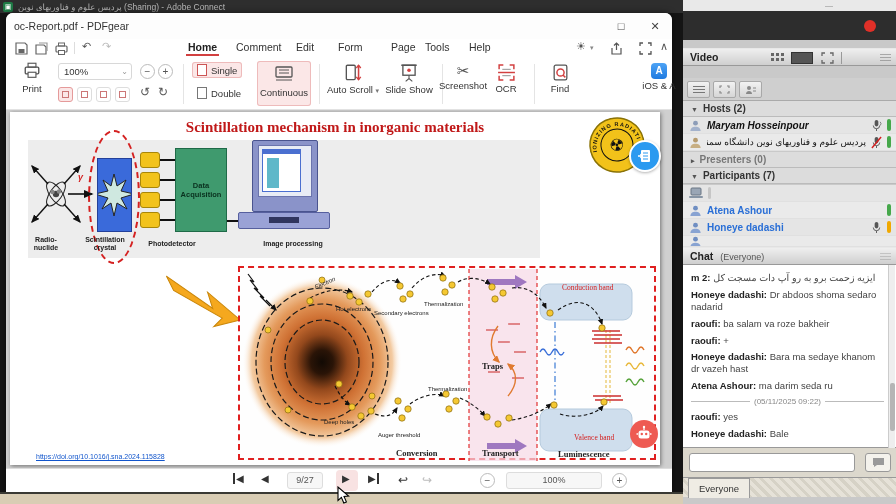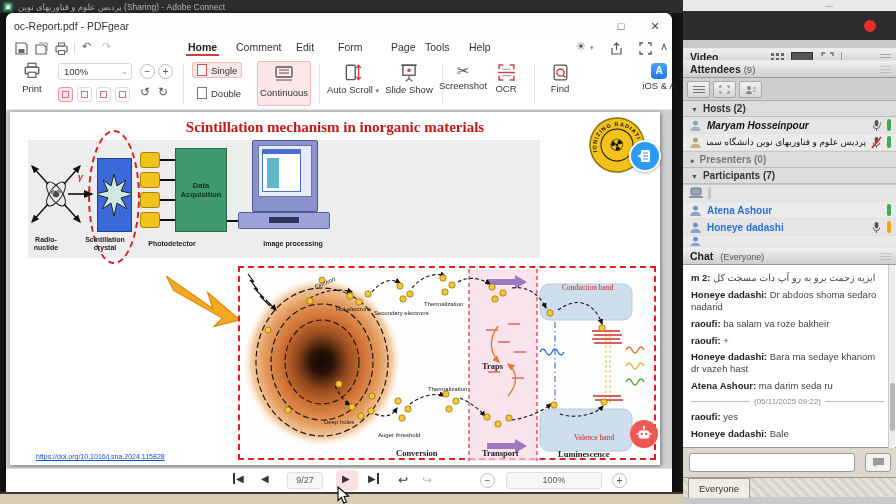--- a/index.html
+++ b/index.html
@@ -495,25 +495,20 @@
           </g>
         </svg>
       <span class="abs" style="left:108px;top:3px;width:22px;height:12px;background:#555;border:1px solid #333;"></span>
       <svg class="abs" style="left:138px;top:3px;" width="13" height="12">
           <path d="M1 4V1h3M9 1h3v3M12 8v3H9M4 11H1V8" fill="none" stroke="#666" stroke-width="1.3"></path>
         </svg>
       <span class="abs" style="left:158px;top:3px;width:1px;height:12px;background:#999;"></span>
       <span class="podmenu"></span>
     </div>
 
-    <div class="podhdr" style="top:60px;">
-      <span>Attendees</span>
-      <span style="font-weight:normal;color:#555;font-size:9.5px;">(9)</span>
-      <span class="podmenu" style="opacity:.3;"></span>
-    </div>
     <div class="atoolbar">
       <span class="abtn">
           <svg width="12" height="9">
             <g stroke="#777">
               <line x1="0" y1="1.5" x2="12" y2="1.5"></line>
               <line x1="0" y1="4.5" x2="12" y2="4.5"></line>
               <line x1="0" y1="7.5" x2="12" y2="7.5"></line>
             </g>
           </svg>
         </span>

